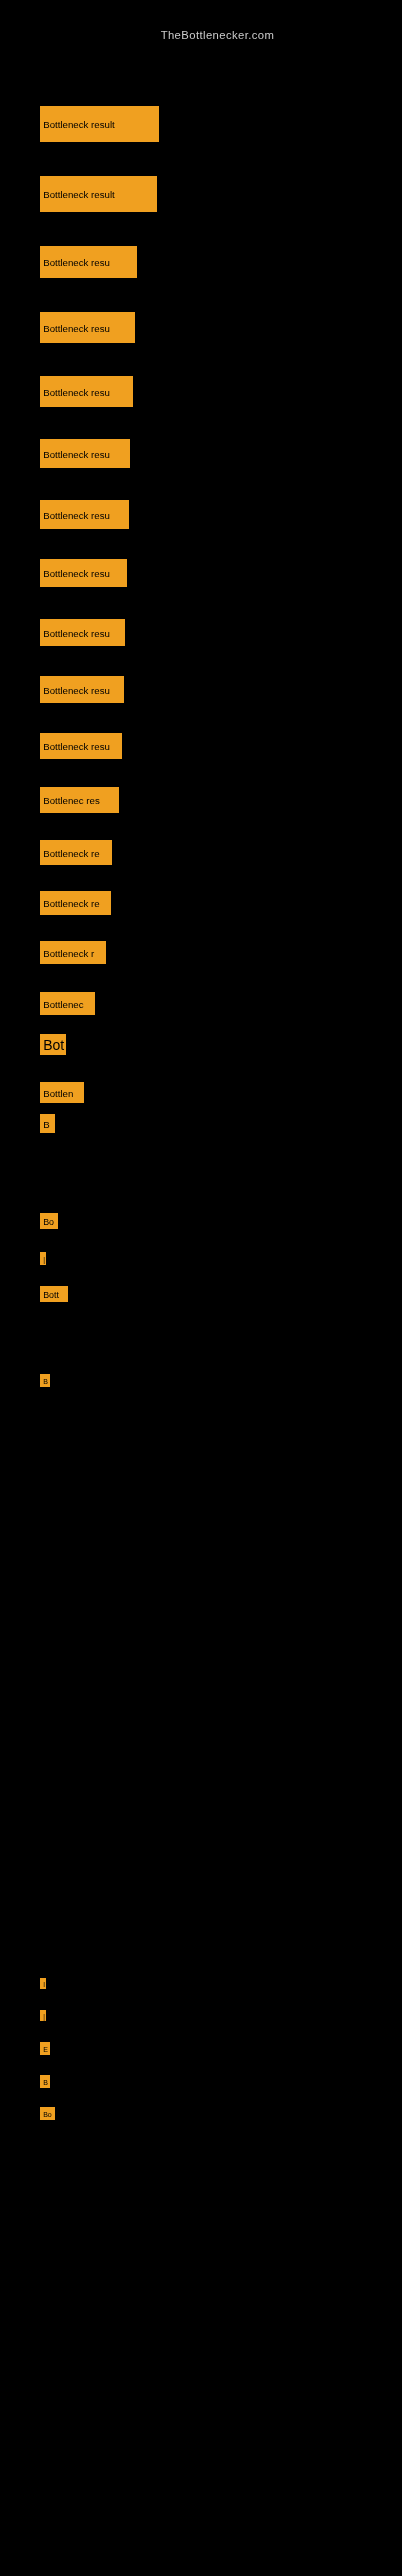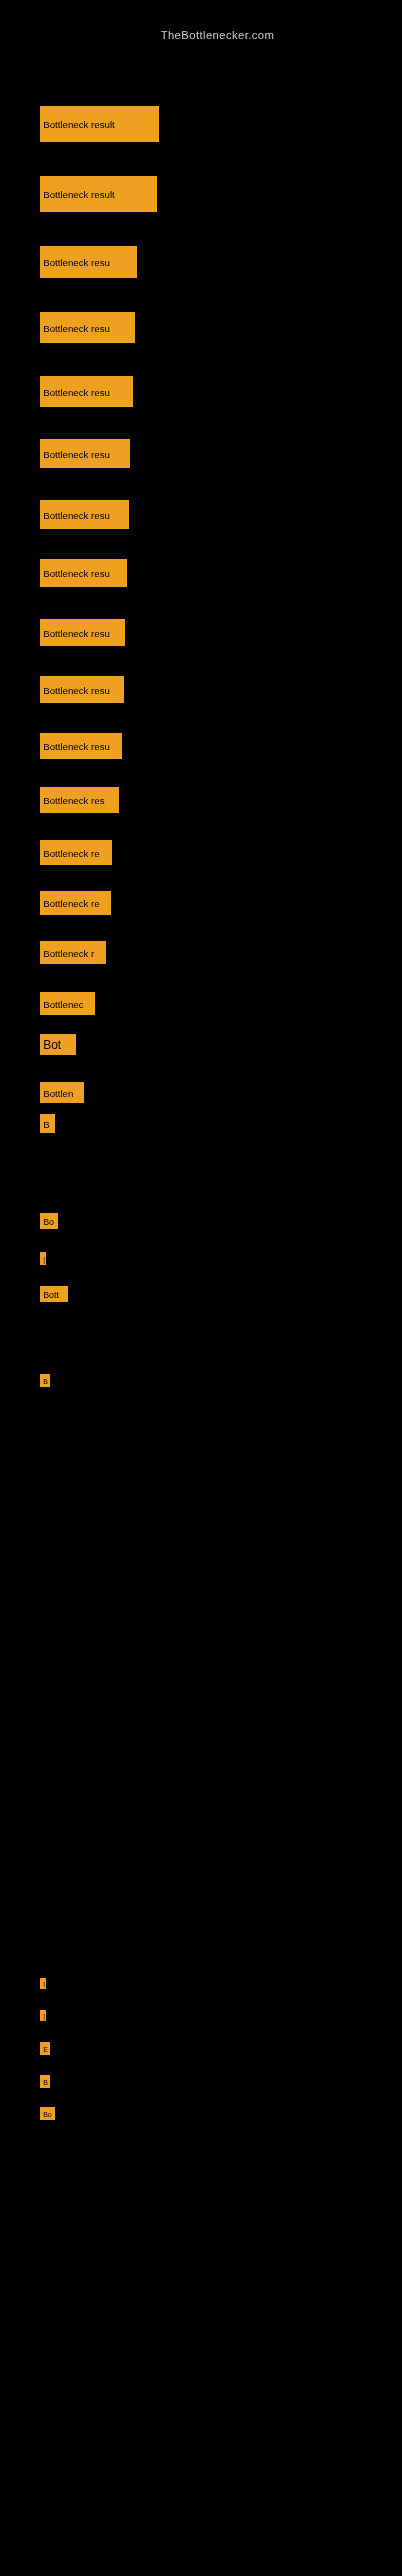--- a/index.html
+++ b/index.html
@@ -70,36 +70,36 @@
     <div class="bar-row" style="top: 557px; height: 27px;">
       <div class="bar-label" style="height: 27px; line-height: 27px; width: 85px; font-size: 9.7px;">Bottleneck resu</div>
     </div>
     <div class="bar-row" style="top: 614px; height: 27px;">
       <div class="bar-label" style="height: 27px; line-height: 27px; width: 84px; font-size: 9.7px;">Bottleneck resu</div>
     </div>
     <div class="bar-row" style="top: 671px; height: 26.6px;">
       <div class="bar-label" style="height: 26.6px; line-height: 26.6px; width: 82px; font-size: 9.7px;">Bottleneck resu</div>
     </div>
     <div class="bar-row" style="top: 725px; height: 26px;">
-      <div class="bar-label" style="height: 26px; line-height: 26px; width: 79px; font-size: 9.7px;">Bottleneck res</div>
+      <div class="bar-label" style="height: 26px; line-height: 26px; width: 79px; font-size: 9.7px;">Bottlenec res</div>
     </div>
     <div class="bar-row" style="top: 778px; height: 25px;">
       <div class="bar-label" style="height: 25px; line-height: 25px; width: 72px; font-size: 9.7px;">Bottleneck re</div>
     </div>
     <div class="bar-row" style="top: 829px; height: 24px;">
       <div class="bar-label" style="height: 24px; line-height: 24px; width: 71px; font-size: 9.7px;">Bottleneck re</div>
     </div>
     <div class="bar-row" style="top: 879px; height: 23px;">
       <div class="bar-label" style="height: 23px; line-height: 23px; width: 66px; font-size: 9.7px;">Bottleneck r</div>
     </div>
     <div class="bar-row" style="top: 927px; height: 30px;">
       <div class="bar-label" style="height: 22.5px; line-height: 22.5px; width: 55px; font-size: 9.7px;">Bottlenec</div>
     </div>
     <div class="bar-row" style="top: 972px; height: 21px;">
-      <div class="bar-label" style="height: 21px; line-height: 21px; width: 36px; font-size: 12px;">Bot</div>
+      <div class="bar-label" style="height: 21px; line-height: 21px; width: 26px; font-size: 14px;">Bot</div>
     </div>
     <div class="bar-row" style="top: 1013px; height: 35px;">
       <div class="bar-label" style="height: 21px; line-height: 21px; width: 44px; font-size: 9.7px;">Bottlen</div>
     </div>
     <div class="bar-row" style="top: 1052px; height: 19.3px;">
       <div class="bar-label" style="height: 19.3px; line-height: 19.3px; width: 14.5px; font-size: 9.7px;">B</div>
     </div>
     <div class="bar-row" style="top: 1151px; height: 16px;">
       <div class="bar-label" style="height: 16px; line-height: 16px; width: 17.7px; font-size: 8.9px;">Bo</div>
     </div>

